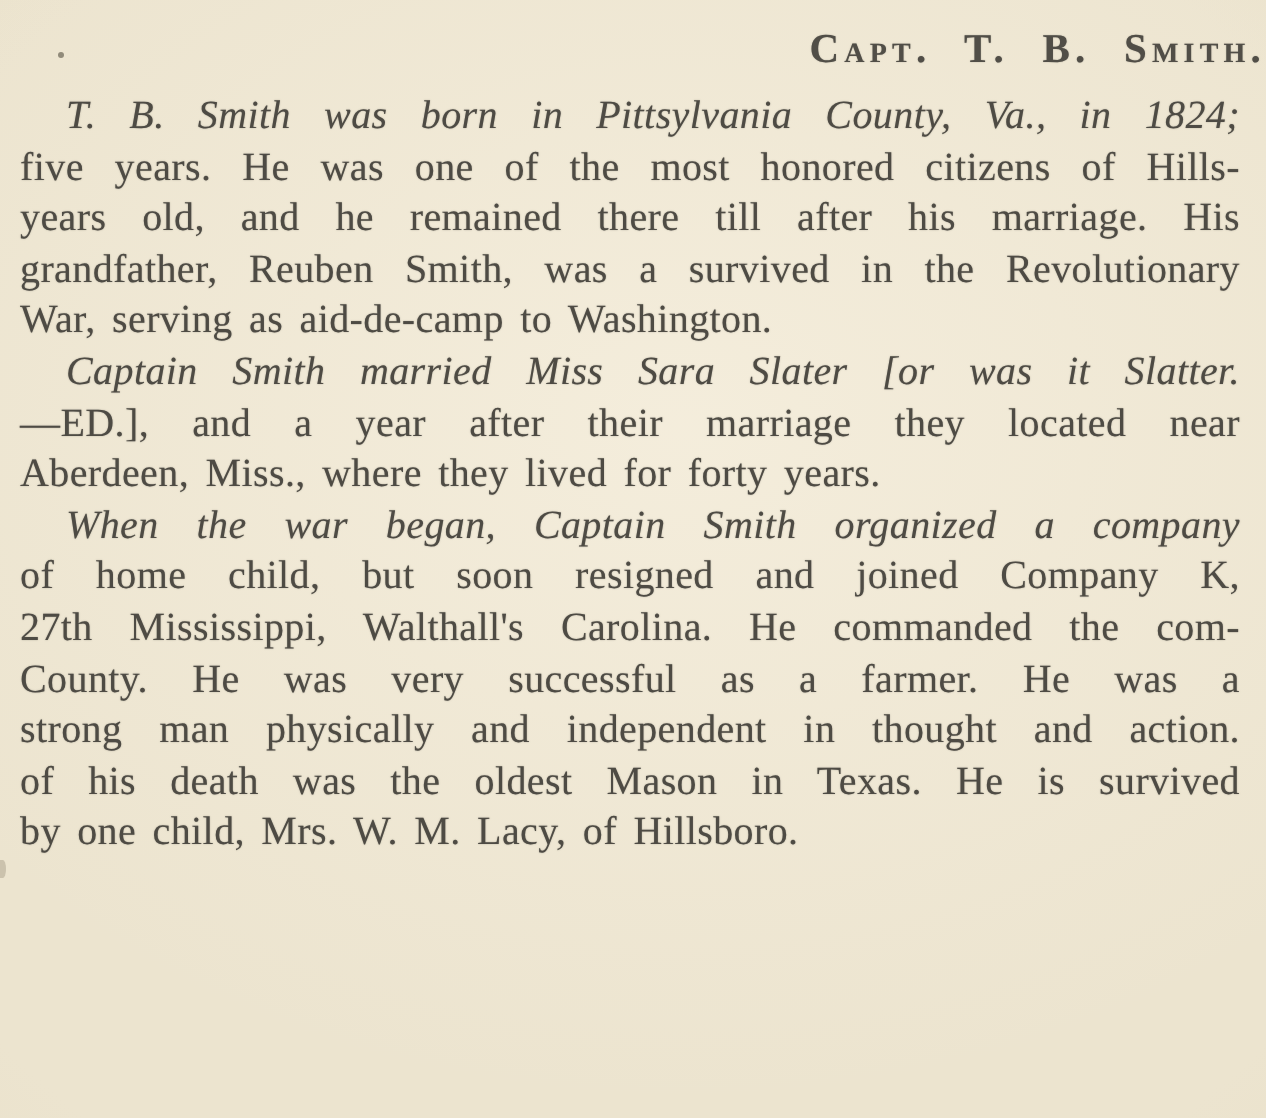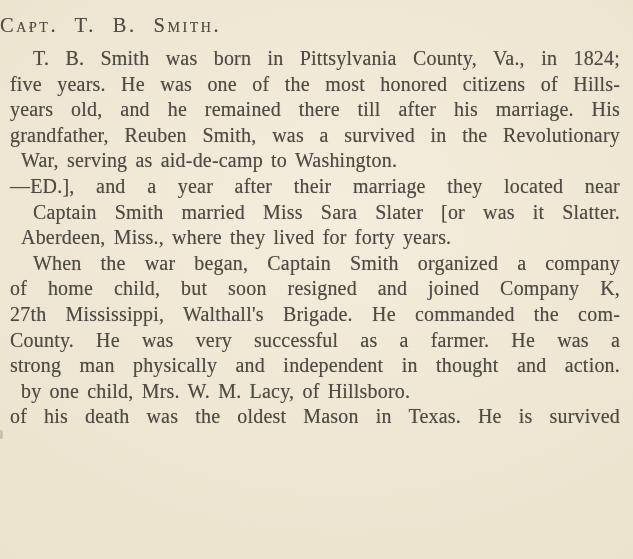--- a/index.html
+++ b/index.html
@@ -15,23 +15,23 @@
         rgba(236, 228, 207, 0.0) 55%),
       radial-gradient(ellipse 120% 120% at 50% 50%,
         #ece4cf 55%, #e5dbc2 92%, #e0d5ba 100%),
       #ece4cf;
     font-family: "Liberation Serif", "DejaVu Serif", serif;
     color: #4e4b44;
   }
   .heading {
     margin: 14px 0 0 0;
     height: 24px;
-    text-align: left;
+    text-align: right;
     font-size: 20.5px;
-    font-weight: normal;
+    font-weight: bold;
     font-variant: small-caps;
     letter-spacing: 2.6px;
     word-spacing: 9px;
     color: #514e47;
     text-shadow: 0 0 0.6px rgba(81, 78, 71, 0.55);
   }
   .body-text {
     margin: 8px 13px 0 10px;
     font-size: 20px;
     line-height: 25.6px;
@@ -43,23 +43,22 @@
     height: 25.6px;
     text-align: justify;
     text-align-last: justify;
     text-justify: inter-word;
     white-space: normal;
     overflow: visible;
   }
   .line.last {
     text-align: left;
     text-align-last: left;
-    margin-left: 11px;
   }
-  .line.indent { text-indent: 23px; }
+  .line.indent { text-indent: 23px; font-style: italic; }
   .speck {
     position: absolute;
     left: 29px; top: 26px;
     width: 3px; height: 3px;
     border-radius: 50%;
     background: rgba(95, 90, 76, 0.65);
   }
   .smudge {
     position: absolute;
     left: 0px; top: 430px;
@@ -78,25 +77,25 @@
   <h1 class="heading">Capt. T. B. Smith.</h1>
 
   <div class="body-text">
 
     <div class="line indent">T. B. Smith was born in Pittsylvania County, Va., in 1824;</div>
     <div class="line">five years. He was one of the most honored citizens of Hills-</div>
     <div class="line">years old, and he remained there till after his marriage. His</div>
     <div class="line">grandfather, Reuben Smith, was a survived in the Revolutionary</div>
     <div class="line last">War, serving as aid-de-camp to Washington.</div>
 
+    <div class="line indent">Captain Smith married Miss Sara Slater [or was it Slatter.</div>
     <div class="line">—ED.], and a year after their marriage they located near</div>
-    <div class="line indent">Captain Smith married Miss Sara Slater [or was it Slatter.</div>
     <div class="line last">Aberdeen, Miss., where they lived for forty years.</div>
 
     <div class="line indent">When the war began, Captain Smith organized a company</div>
     <div class="line">of home child, but soon resigned and joined Company K,</div>
-    <div class="line">27th Mississippi, Walthall's Brigade. He commanded the com-</div>
+    <div class="line">27th Mississippi, Walthall's Carolina. He commanded the com-</div>
     <div class="line">County. He was very successful as a farmer. He was a</div>
     <div class="line">strong man physically and independent in thought and action.</div>
+    <div class="line">of his death was the oldest Mason in Texas. He is survived</div>
     <div class="line last">by one child, Mrs. W. M. Lacy, of Hillsboro.</div>
-    <div class="line">of his death was the oldest Mason in Texas. He is survived</div>
   </div>
 </div>
 
 </body></html>

